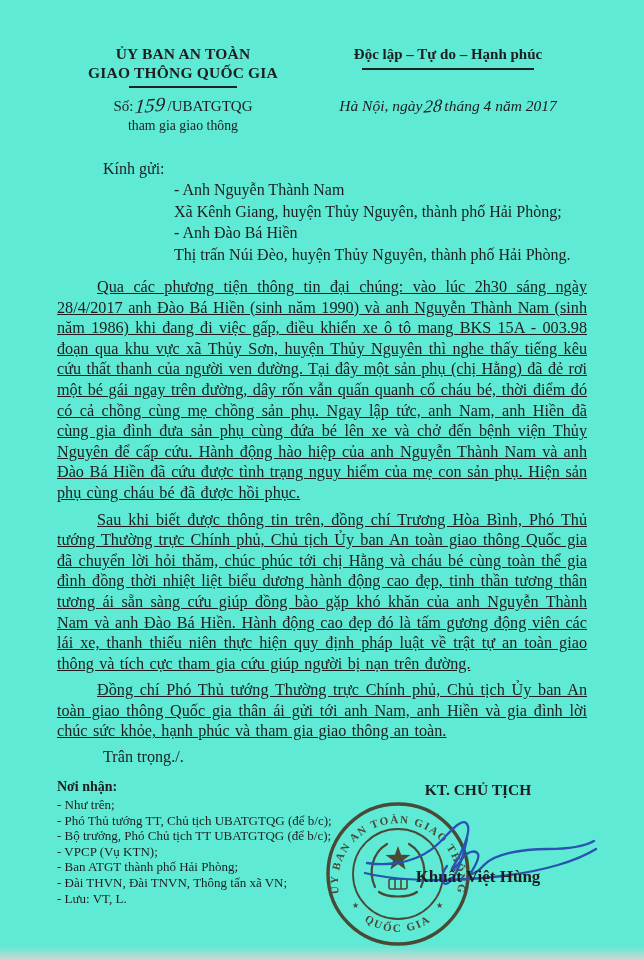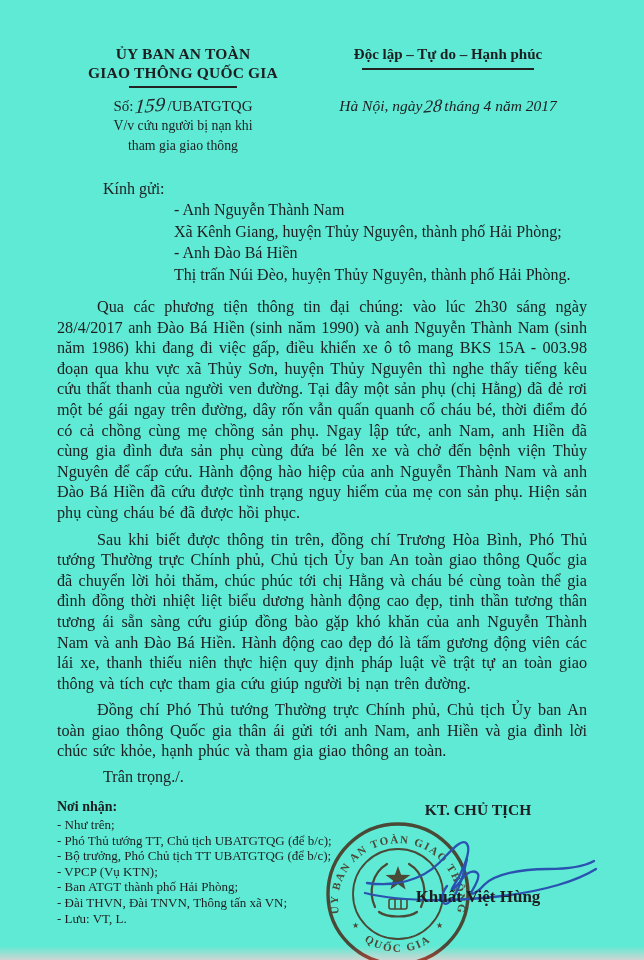--- a/index.html
+++ b/index.html
@@ -31,21 +31,21 @@
   }
   .hand-day{font-size:18px; margin:0 2px;}
   .subject{font-size:13.8px; line-height:18px; margin-top:2px;}
   .date-line{font-style:italic; font-size:15.5px;}
   
   .kinh-gui{margin:25px 0 0 46px; font-size:16px;}
   .recips{margin-top:1px; font-size:16px; line-height:21.5px;}
   .recip-name{margin-left:117px;}
   .recip-addr{margin-left:117px;}
   
-  .body-text{margin-top:12px;}
+  .body-text{margin-top:12px;text-decoration:underline;}
   .body-text p{
     margin:0 0 6px 0; font-size:16.2px; line-height:20.6px;
     text-align:justify; text-indent:40px; word-spacing:.08em;
   }
   .closing{margin:3px 0 0 46px; font-size:16.2px;}
   
   .footer{position:relative; height:212px; margin-top:12px;}
   .noi-nhan{width:330px;}
   .nn-title{font-weight:bold; font-size:14px; margin-bottom:2px;}
   .nn-item{font-size:13px; line-height:15.6px;}
@@ -73,21 +73,20 @@
       </div>
       <div class="hdr-right">
         <div class="nat-line2">Độc lập – Tự do – Hạnh phúc</div>
         <div class="rule rule-right"></div>
       </div>
     </div>
 
     <div class="hdr2">
       <div class="hdr2-left">
         <div class="so-line"><span>Số:</span><span class="hand">159</span><span>/UBATGTQG</span></div>
-        <div class="subject">V/v cứu người bị nạn khi</div>
         <div class="subject">tham gia giao thông</div>
       </div>
       <div class="hdr2-right">
         <div class="date-line"><span>Hà Nội, ngày</span><span class="hand hand-day">28</span><span>tháng 4 năm 2017</span></div>
       </div>
     </div>
 
     <div class="kinh-gui">Kính gửi:</div>
     <div class="recips">
       <div class="recip-name">- Anh Nguyễn Thành Nam</div>

